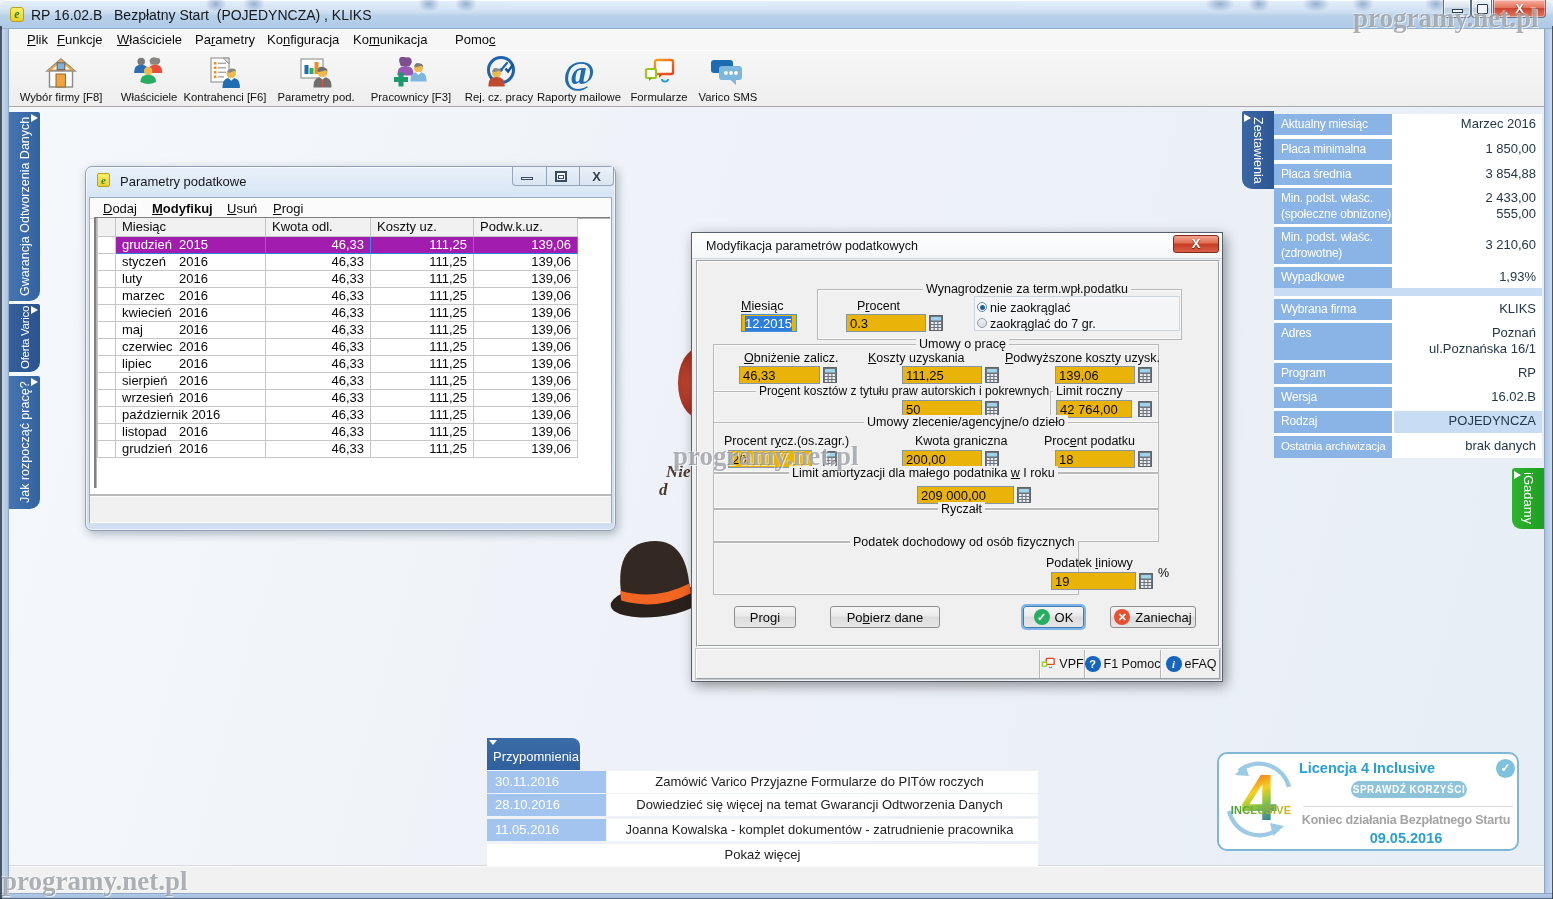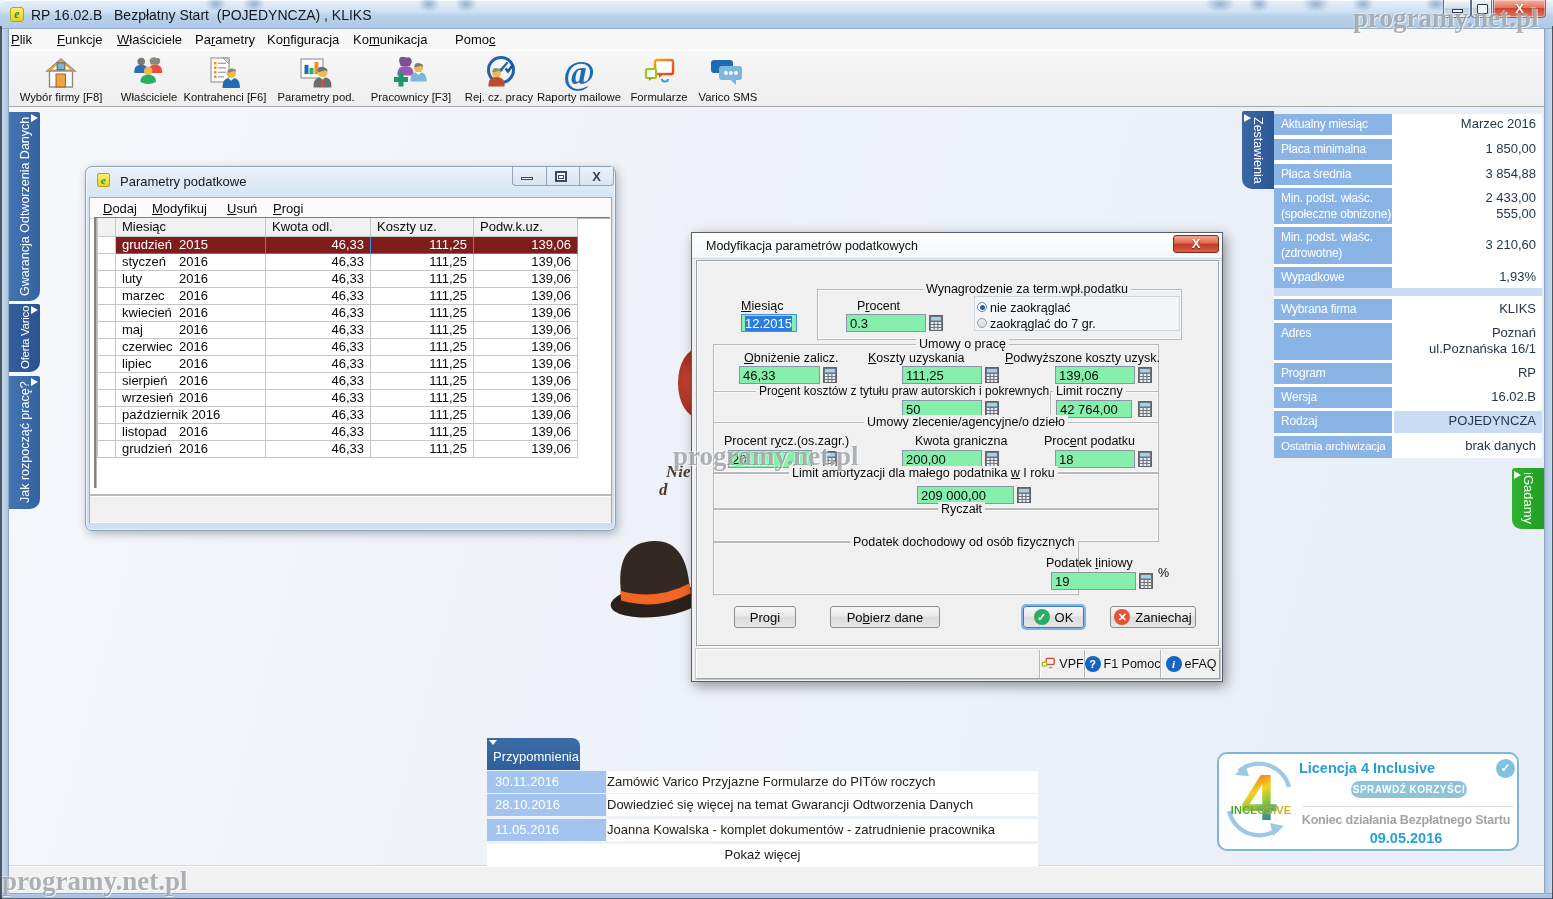--- a/index.html
+++ b/index.html
@@ -80,49 +80,49 @@
 #pwmenu{position:absolute;left:0;top:0;width:521px;height:21px;background:#fbfbfb;font-size:13px;color:#0a0a0a;border-bottom:1px solid #d8d8d8}
 #pwmenu span{position:absolute;top:3px}
 #pwsunk{position:absolute;left:4px;top:19px;width:516px;height:271px;background:#fff;border-top:1px solid #7e7e7e;border-left:2px solid #828282;box-shadow:inset 1px 1px 0 #b5b5b5}
 #pwstatus{position:absolute;left:0;top:296px;width:521px;height:28px;background:#f0f0f0;border-top:2px solid #b9b9b9;box-shadow:inset 0 1px 0 #fdfdfd}
 table.grid{border-collapse:collapse;table-layout:fixed;font-size:13px;color:#0a0a0a;margin-left:1px;margin-top:0}
 table.grid td,table.grid th{border:1px solid #c6c6c6;padding:0;height:17px;overflow:hidden;white-space:nowrap}
 table.grid th{background:#f1f1f1;font-weight:normal;text-align:left;height:18px;padding-left:6px;border-top:none}
 table.grid td.m{padding-left:6px}
 table.grid td.m b{display:inline-block;min-width:57px;font-weight:normal}
 table.grid td.n{text-align:right;padding-right:6px}
-table.grid tr.sel td{background:#7f1d1d;color:#fff;border-color:#2e7fe0 #3f8ae4}
+table.grid tr.sel td{background:#a21caf;color:#fff;border-color:#2e7fe0 #3f8ae4}
 table.grid tr.sel td:first-child{background:#fff;border-color:#c6c6c6}
 
 #remtab{position:absolute;left:487px;top:738px;width:93px;height:32px;background:linear-gradient(#3a6ca8,#2f5f9c);border-radius:0 8px 0 0;color:#fff;font-size:13px;text-align:left;padding-left:6px;line-height:38px}
 #remtab .tri{left:2px;top:2px;border-left:4.5px solid transparent;border-right:4.5px solid transparent;border-top:5px solid #fff}
 .rrow{position:absolute;left:487px;width:661px;height:22px}
 .rrow .d{position:absolute;left:0;top:0;width:119px;height:22px;background:#a2c4ee;color:#fff;font-size:13px;padding:3px 0 0 8px}
-.rrow .t{position:absolute;left:120px;top:0;width:431px;height:22px;background:#fff;color:#222;font-size:13px;text-align:left;padding:3px 6px 0 0}
+.rrow .t{position:absolute;left:120px;top:0;width:431px;height:22px;background:#fff;color:#222;font-size:13px;text-align:center;padding:3px 6px 0 0}
 #rmore{position:absolute;left:487px;top:844px;width:551px;height:22px;background:#fff;color:#222;font-size:13px;text-align:center;padding-top:3px}
 
 #lic{position:absolute;left:1217px;top:752px;width:302px;height:99px;background:#fff;border:2px solid #7fb8d6;border-radius:10px}
 #lictitle{position:absolute;left:70px;top:6px;width:156px;text-align:center;color:#27a0d8;font-weight:bold;font-size:14.5px;white-space:nowrap}
 #licchk{position:absolute;left:277px;top:5px;width:19px;height:19px;border-radius:50%;background:#7fc2e0;color:#fff;font:bold 12px/19px "Liberation Sans",sans-serif;text-align:center}
 #licpill{position:absolute;left:132px;top:27px;width:116px;height:17px;background:#8fc3da;border-radius:9px;color:#fff;font-size:10px;font-weight:bold;letter-spacing:.5px;text-align:center;line-height:17px}
 #licline{position:absolute;left:84px;top:52px;width:210px;height:1px;background:#dcdcdc}
 #lictxt{position:absolute;left:79px;top:59px;width:216px;text-align:center;color:#a4a4a4;font-weight:bold;font-size:12.5px;letter-spacing:-.2px;white-space:nowrap}
 #licdate{position:absolute;left:79px;top:76px;width:216px;text-align:center;color:#27a0d8;font-weight:bold;font-size:14.5px}
 
 #dlg{position:absolute;left:691px;top:232px;width:532px;height:450px;background:#f0f0f0;border:1px solid #55606c;box-shadow:3px 4px 12px rgba(0,0,0,.4)}
 #dlgtitle{position:absolute;left:0;top:0;width:530px;height:26px;background:linear-gradient(#ffffff,#f4f6f8);border-bottom:1px solid #cfd4da;font-size:12.5px;color:#111;padding:6px 0 0 14px}
 #dlgx{position:absolute;left:481px;top:2px;width:46px;height:18px;border:1px solid #7e2819;border-radius:3px;background:linear-gradient(#f3a492,#e06b50 45%,#c43a24 50%,#d96048);color:#fff;text-align:center;font:bold 13px/16px "Liberation Sans",sans-serif;text-shadow:0 1px 1px #701c0e}
 #dlgpanel{position:absolute;left:4px;top:27px;width:524px;height:387px;border:1px solid;border-color:#9aa0a8 #fdfdfd #fdfdfd #9aa0a8}
 #dlgpanel .in{position:absolute;left:0;top:0;width:522px;height:385px;border:1px solid;border-color:#fdfdfd #9aa0a8 #9aa0a8 #fdfdfd}
 #dlgbot{position:absolute;left:4px;top:416px;width:524px;height:30px;border:1px solid;border-color:#fdfdfd #9aa0a8 #9aa0a8 #fdfdfd;box-shadow:0 0 0 1px #c8c8c8}
 .bcell{position:absolute;top:0;height:28px;border-left:1px solid #b5b5b5;box-shadow:inset 1px 0 0 #fcfcfc;font-size:12.5px;color:#111;display:flex;align-items:center;justify-content:center;gap:3px;white-space:nowrap}
 .gb{position:absolute;border:1px solid #b9b9b9;box-shadow:inset 0 0 0 1px rgba(255,255,255,.55)}
 .gb>span{position:absolute;top:-8px;background:#f0f0f0;padding:0 3px;font-size:12.5px;color:#0a0a0a;white-space:nowrap;line-height:15px}
 .dlbl{position:absolute;font-size:12.5px;color:#0a0a0a;white-space:nowrap}
-.inp{position:absolute;background:#86efac;border:1px solid #8795a5;font-size:13px;color:#0a0a0a;padding:1px 4px 0 3px;white-space:nowrap}
+.inp{position:absolute;background:#eab308;border:1px solid #8795a5;font-size:13px;color:#0a0a0a;padding:1px 4px 0 3px;white-space:nowrap}
 .calc{position:absolute;width:14px;height:16px}
 .radio{position:absolute;width:10px;height:10px;border-radius:50%;border:1px solid #8e9aa6;background:linear-gradient(#eef1f4,#d8dde2)}
 .radio.sel{background:#fff;border-color:#5a87b0}
 .radio.sel::after{content:"";position:absolute;left:1.5px;top:1.5px;width:5px;height:5px;border-radius:50%;background:#2a5d9e}
 .btn{position:absolute;height:22px;background:linear-gradient(#f6f6f6,#eaeaea 45%,#dcdcdc 50%,#e6e6e6);border:1px solid #8e8e8e;border-radius:3px;font-size:13px;color:#0a0a0a;display:flex;align-items:center;justify-content:center;gap:5px}
 .btn.focus{box-shadow:0 0 0 2px #7fb4e8;border-color:#3e7bb5}
 .cic{width:16px;height:16px;border-radius:50%;color:#fff;font:bold 11px/16px "Liberation Sans",sans-serif;text-align:center;flex:none}
 u{text-decoration:underline}
 </style>
 <svg width="0" height="0" style="position:absolute">
@@ -172,21 +172,21 @@
 <div class="wbtn" id="btnmin">
       <i></i>
     </div>
 <div class="wbtn" id="btnmax">
       <i></i>
     </div>
 <div class="wbtn" id="btncls">
       <i>X</i>
     </div>
 <div id="mbar">
-<span style="left:2px"><u>P</u>lik</span>
+<span style="left:18px"><u>P</u>lik</span>
 <span style="left:48px"><u>F</u>unkcje</span>
 <span style="left:108px"><u>W</u>łaściciele</span>
 <span style="left:186px">Pa<u>r</u>ametry</span>
 <span style="left:258px">Ko<u>n</u>figuracja</span>
 <span style="left:344px">Ko<u>m</u>unikacja</span>
 <span style="left:446px">Pomo<u>c</u></span>
 </div>
 <div id="tool">
 <div class="ti" style="left:2px"><div class="ic">
           <svg width="32" height="32" viewBox="0 0 32 32">
@@ -412,21 +412,21 @@
             <i></i>
           </i>
         </div>
         <div class="c">
           <i class="cl">X</i>
         </div>
       </div>
 <div id="pwclient">
 <div id="pwmenu">
 <span style="left:13px"><u>D</u>odaj</span>
-<span style="left:62px;font-weight:normal"><u>M</u>odyfikuj</span>
+<span style="left:62px;font-weight:bold"><u>M</u>odyfikuj</span>
 <span style="left:137px"><u>U</u>suń</span>
 <span style="left:183px"><u>P</u>rogi</span>
 </div>
 <div id="pwsunk">
 <table class="grid">
 <colgroup>
               <col style="width:18px">
               <col style="width:150px">
               <col style="width:105px">
               <col style="width:103px">

